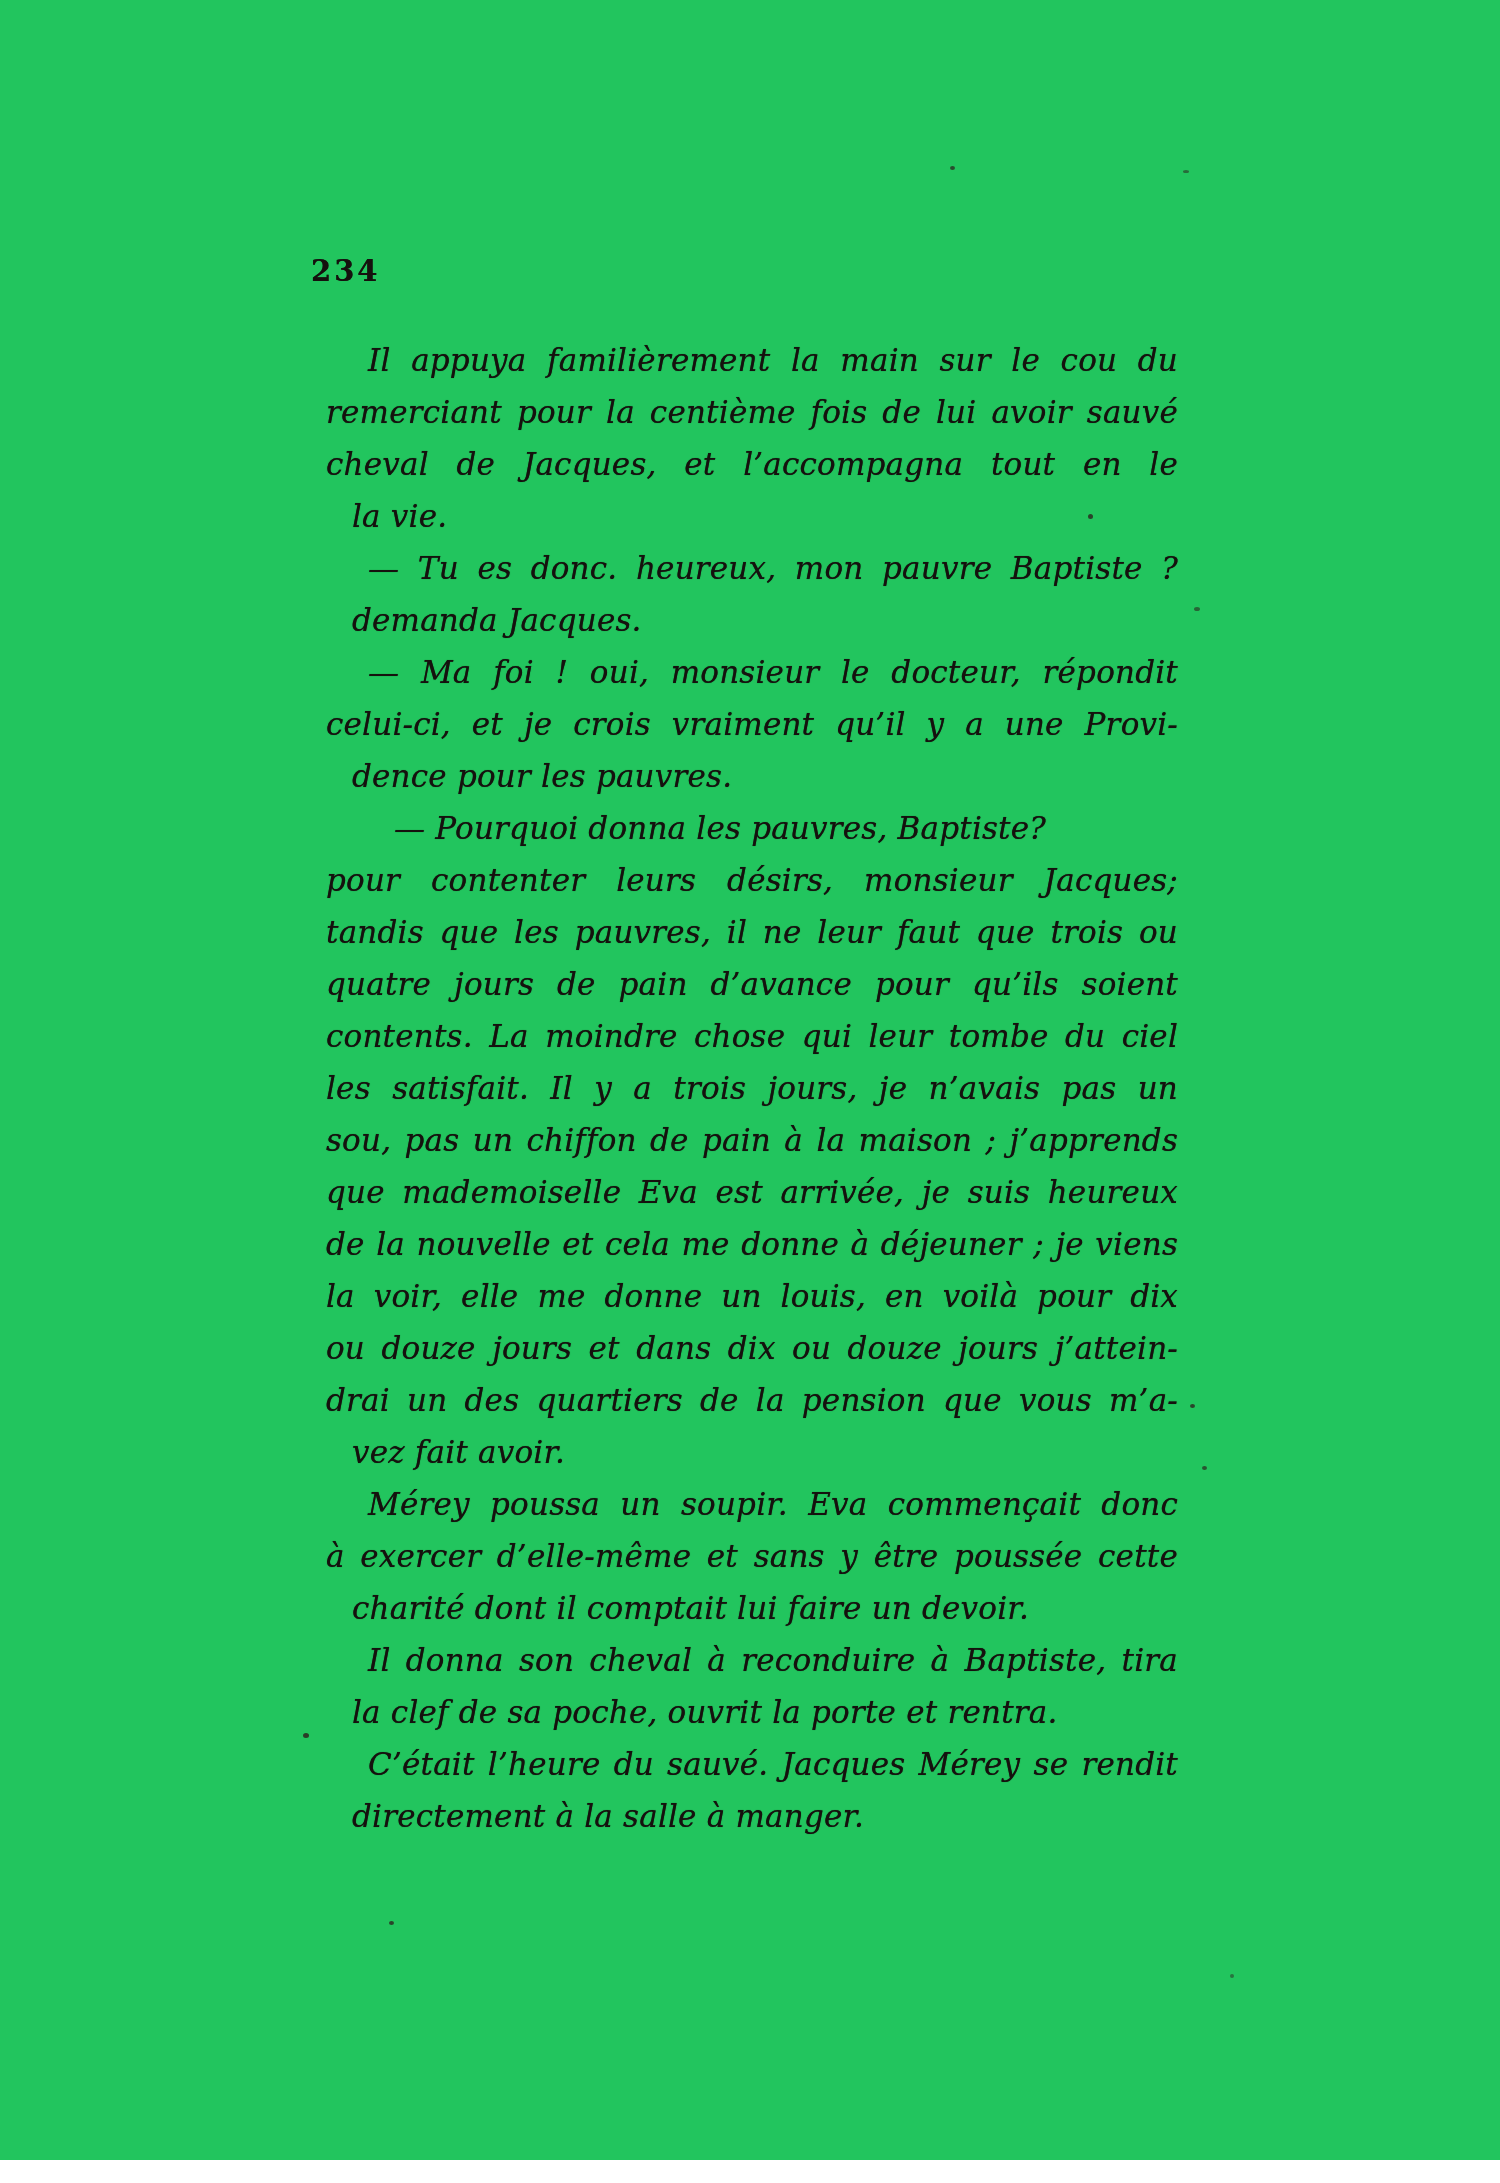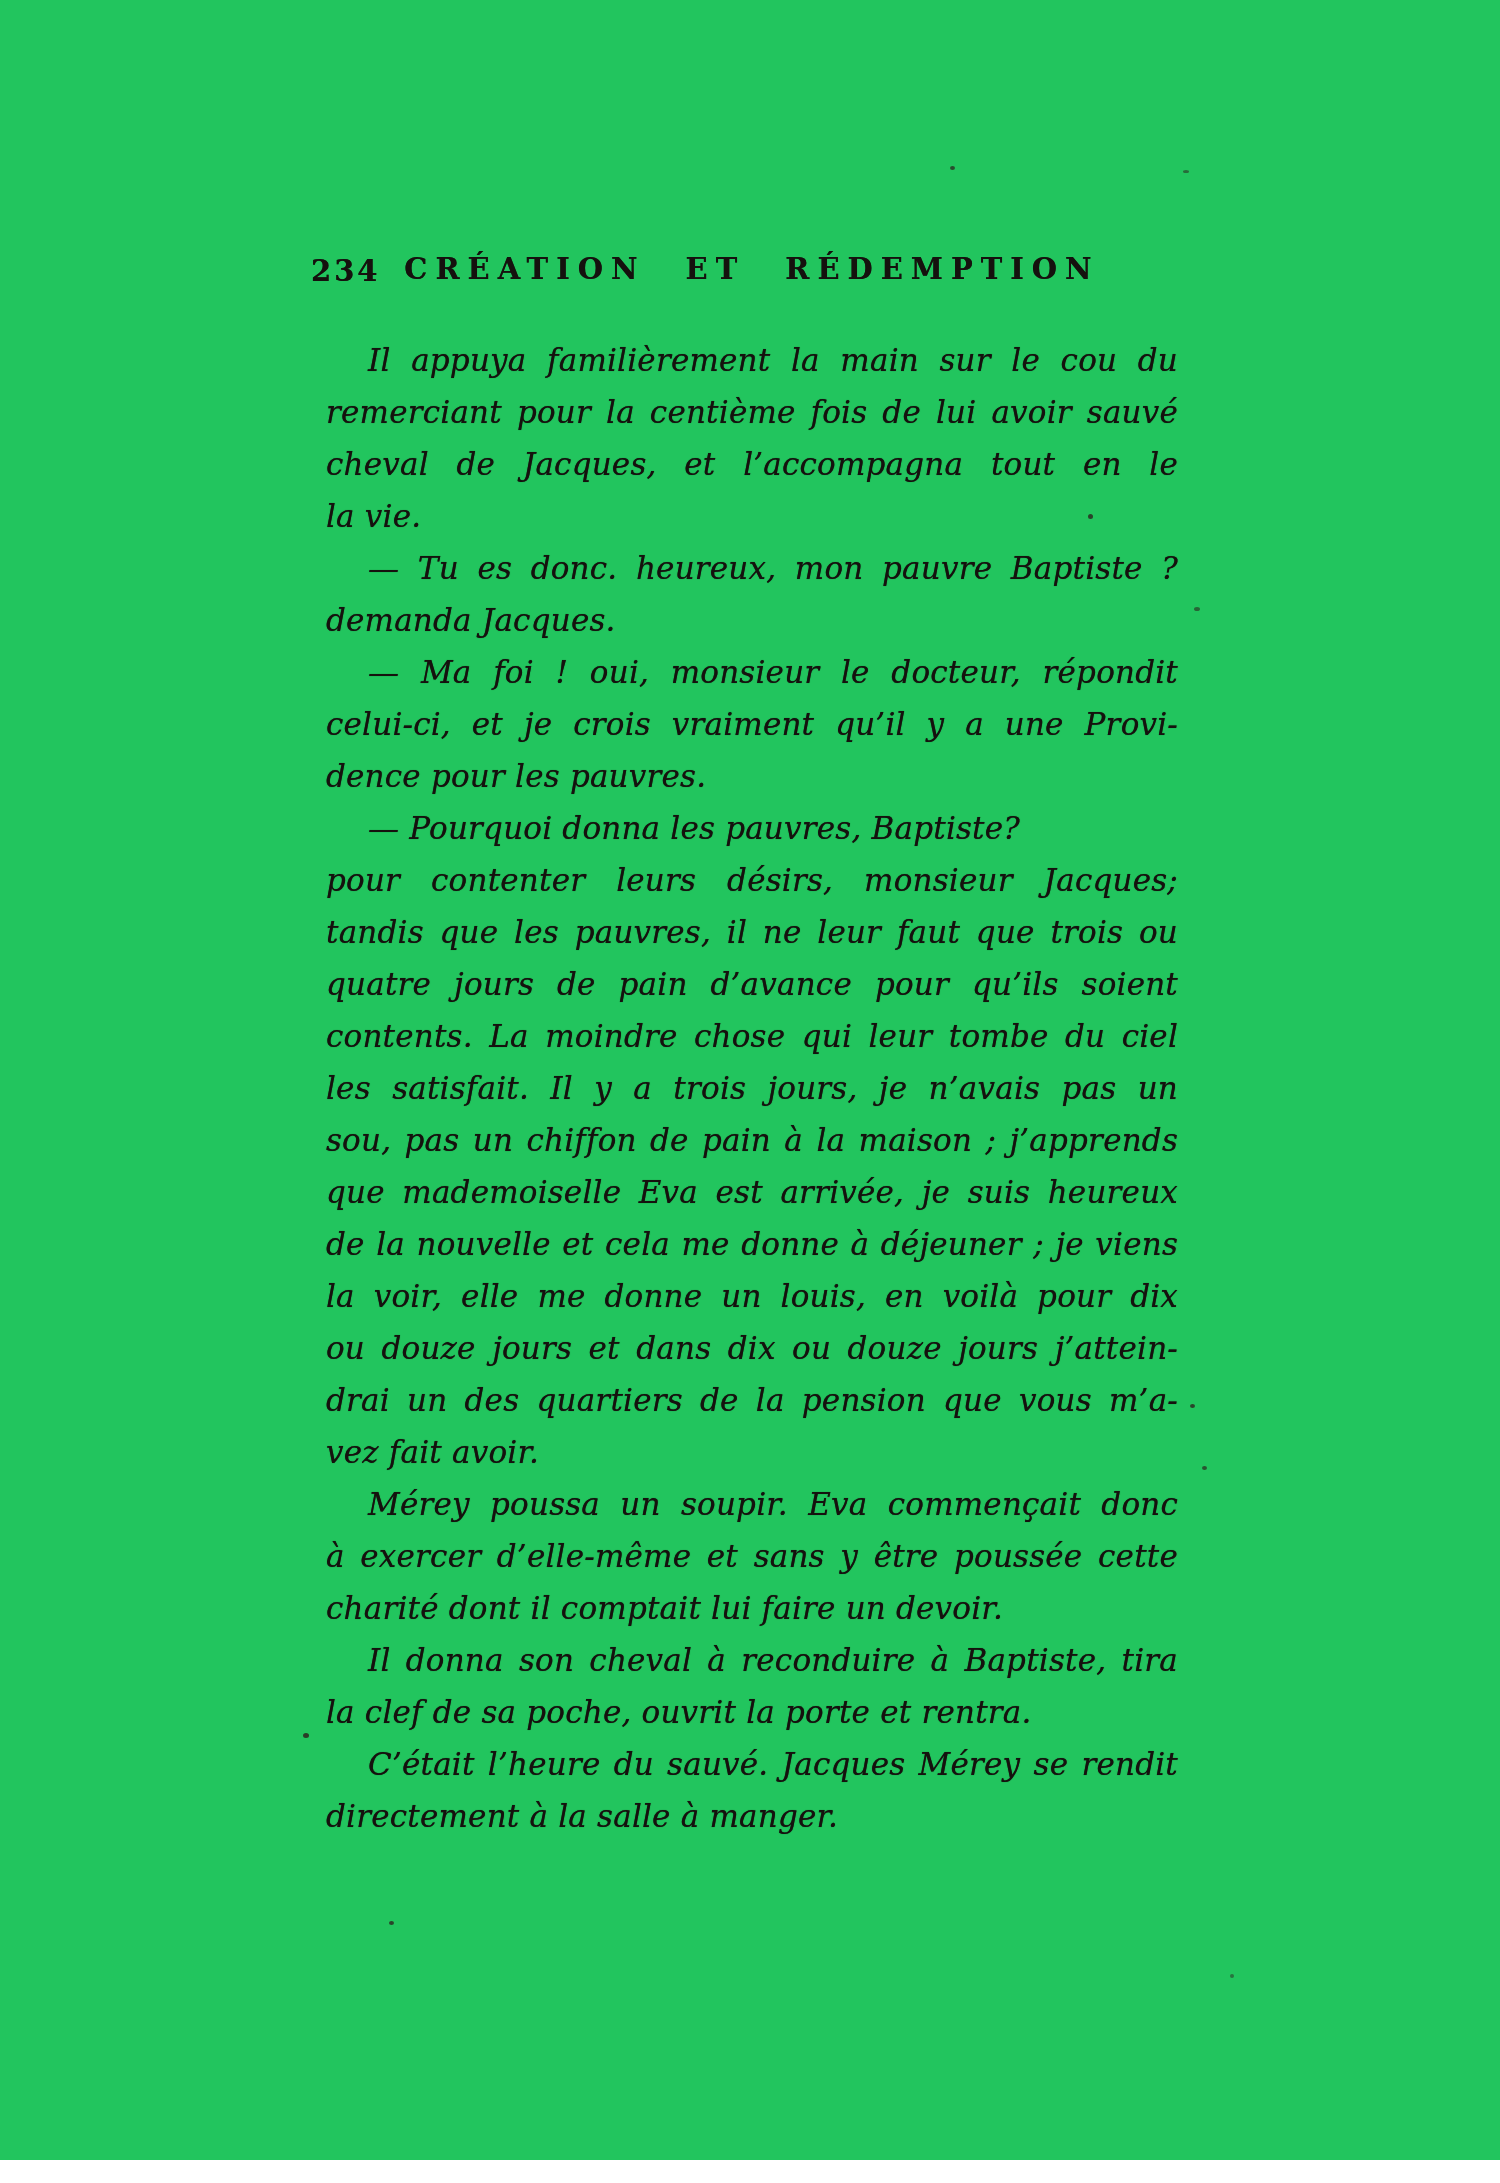--- a/index.html
+++ b/index.html
@@ -40,34 +40,34 @@
     text-align-last:justify;
     text-shadow:0 0 .7px rgba(21,17,14,.8);
     overflow:visible;
     white-space:nowrap;
   }
   .line.j{white-space:normal;}
   .line.short{
     -moz-text-align-last:left;
     text-align-last:left;
     white-space:nowrap;
+    margin-left:26px;
   }
   .line.indent{text-indent:42px;}
   .speck{
     position:absolute;border-radius:50%;
     background:#2b241d;opacity:.75;
   }
 </style>
 </head>
 <body>
 
 <div class="page">
 
   <div class="page-number">234</div>
-  <div class="header-title">CRÉATION ET RÉDEMPTION</div>
 
   <div class="text-block">
     <div class="line j indent">Il appuya familièrement la main sur le cou du</div>
     <div class="line j">remerciant pour la centième fois de lui avoir sauvé</div>
     <div class="line j">cheval de Jacques, et l’accompagna tout en le</div>
     <div class="line short">la vie.</div>
     <div class="line j indent">— Tu es donc. heureux, mon pauvre Baptiste ?</div>
     <div class="line short">demanda Jacques.</div>
     <div class="line j indent">— Ma foi ! oui, monsieur le docteur, répondit</div>
     <div class="line j">celui-ci, et je crois vraiment qu’il y a une Provi-</div>

